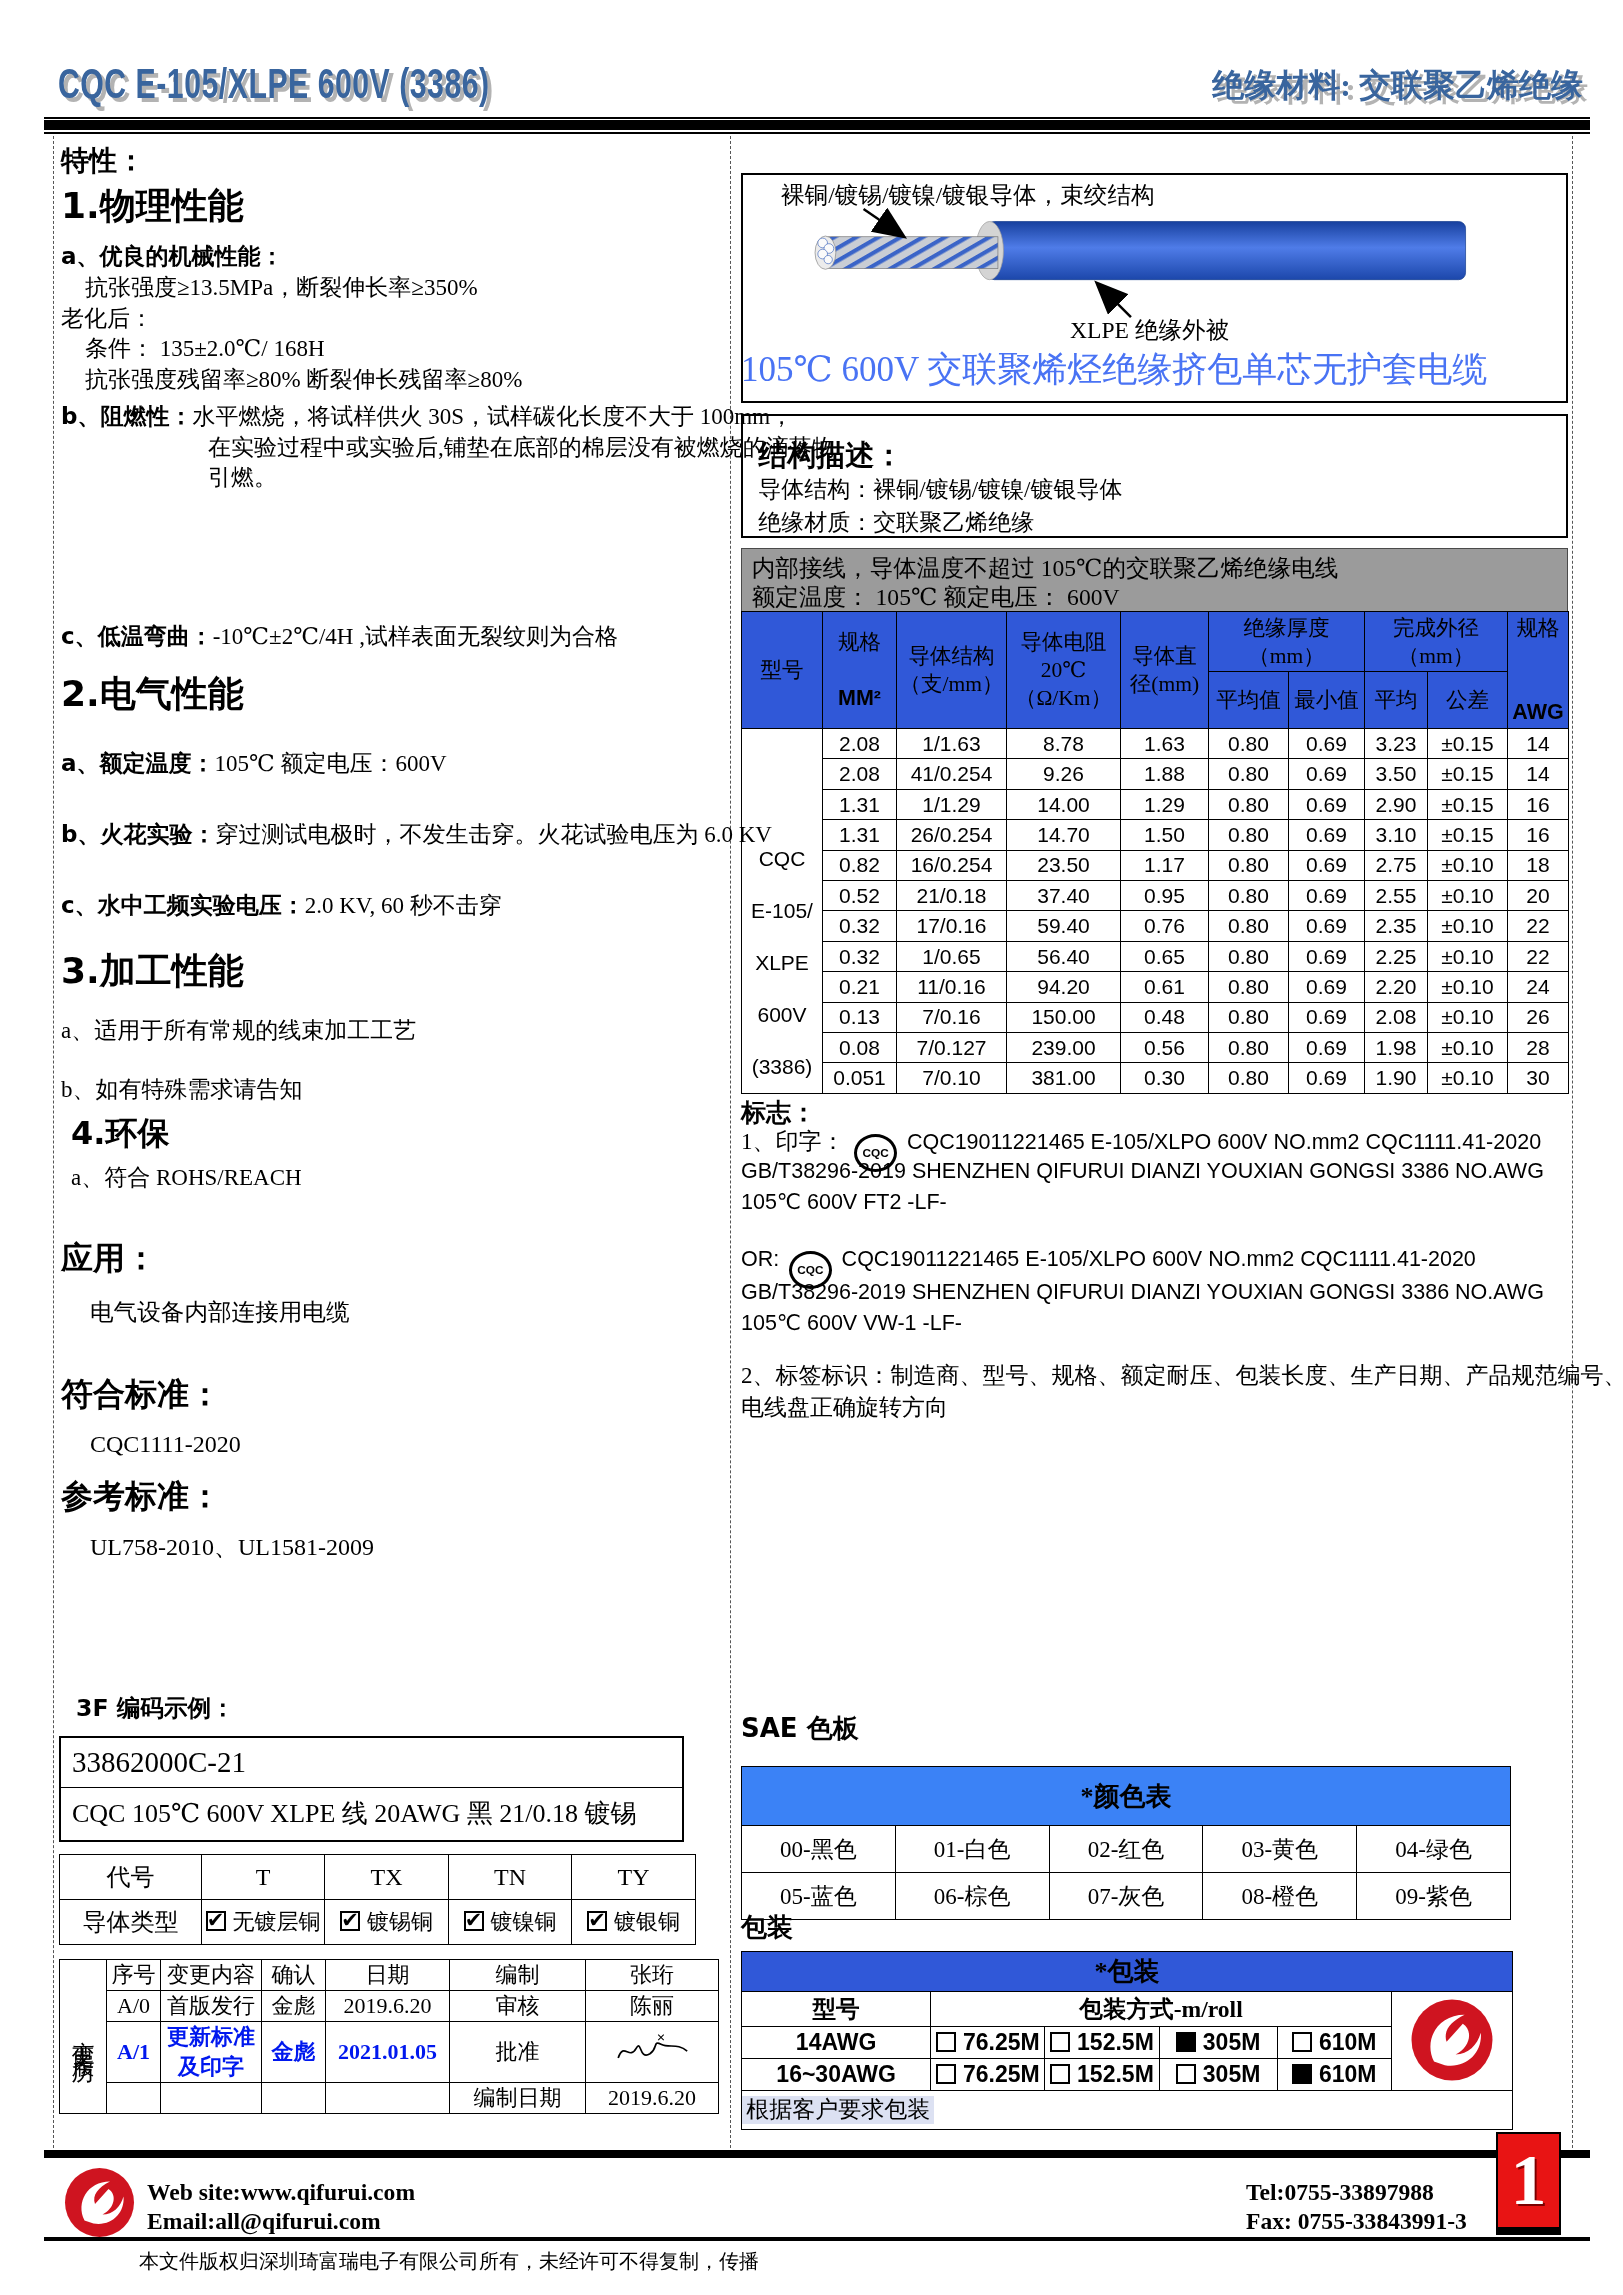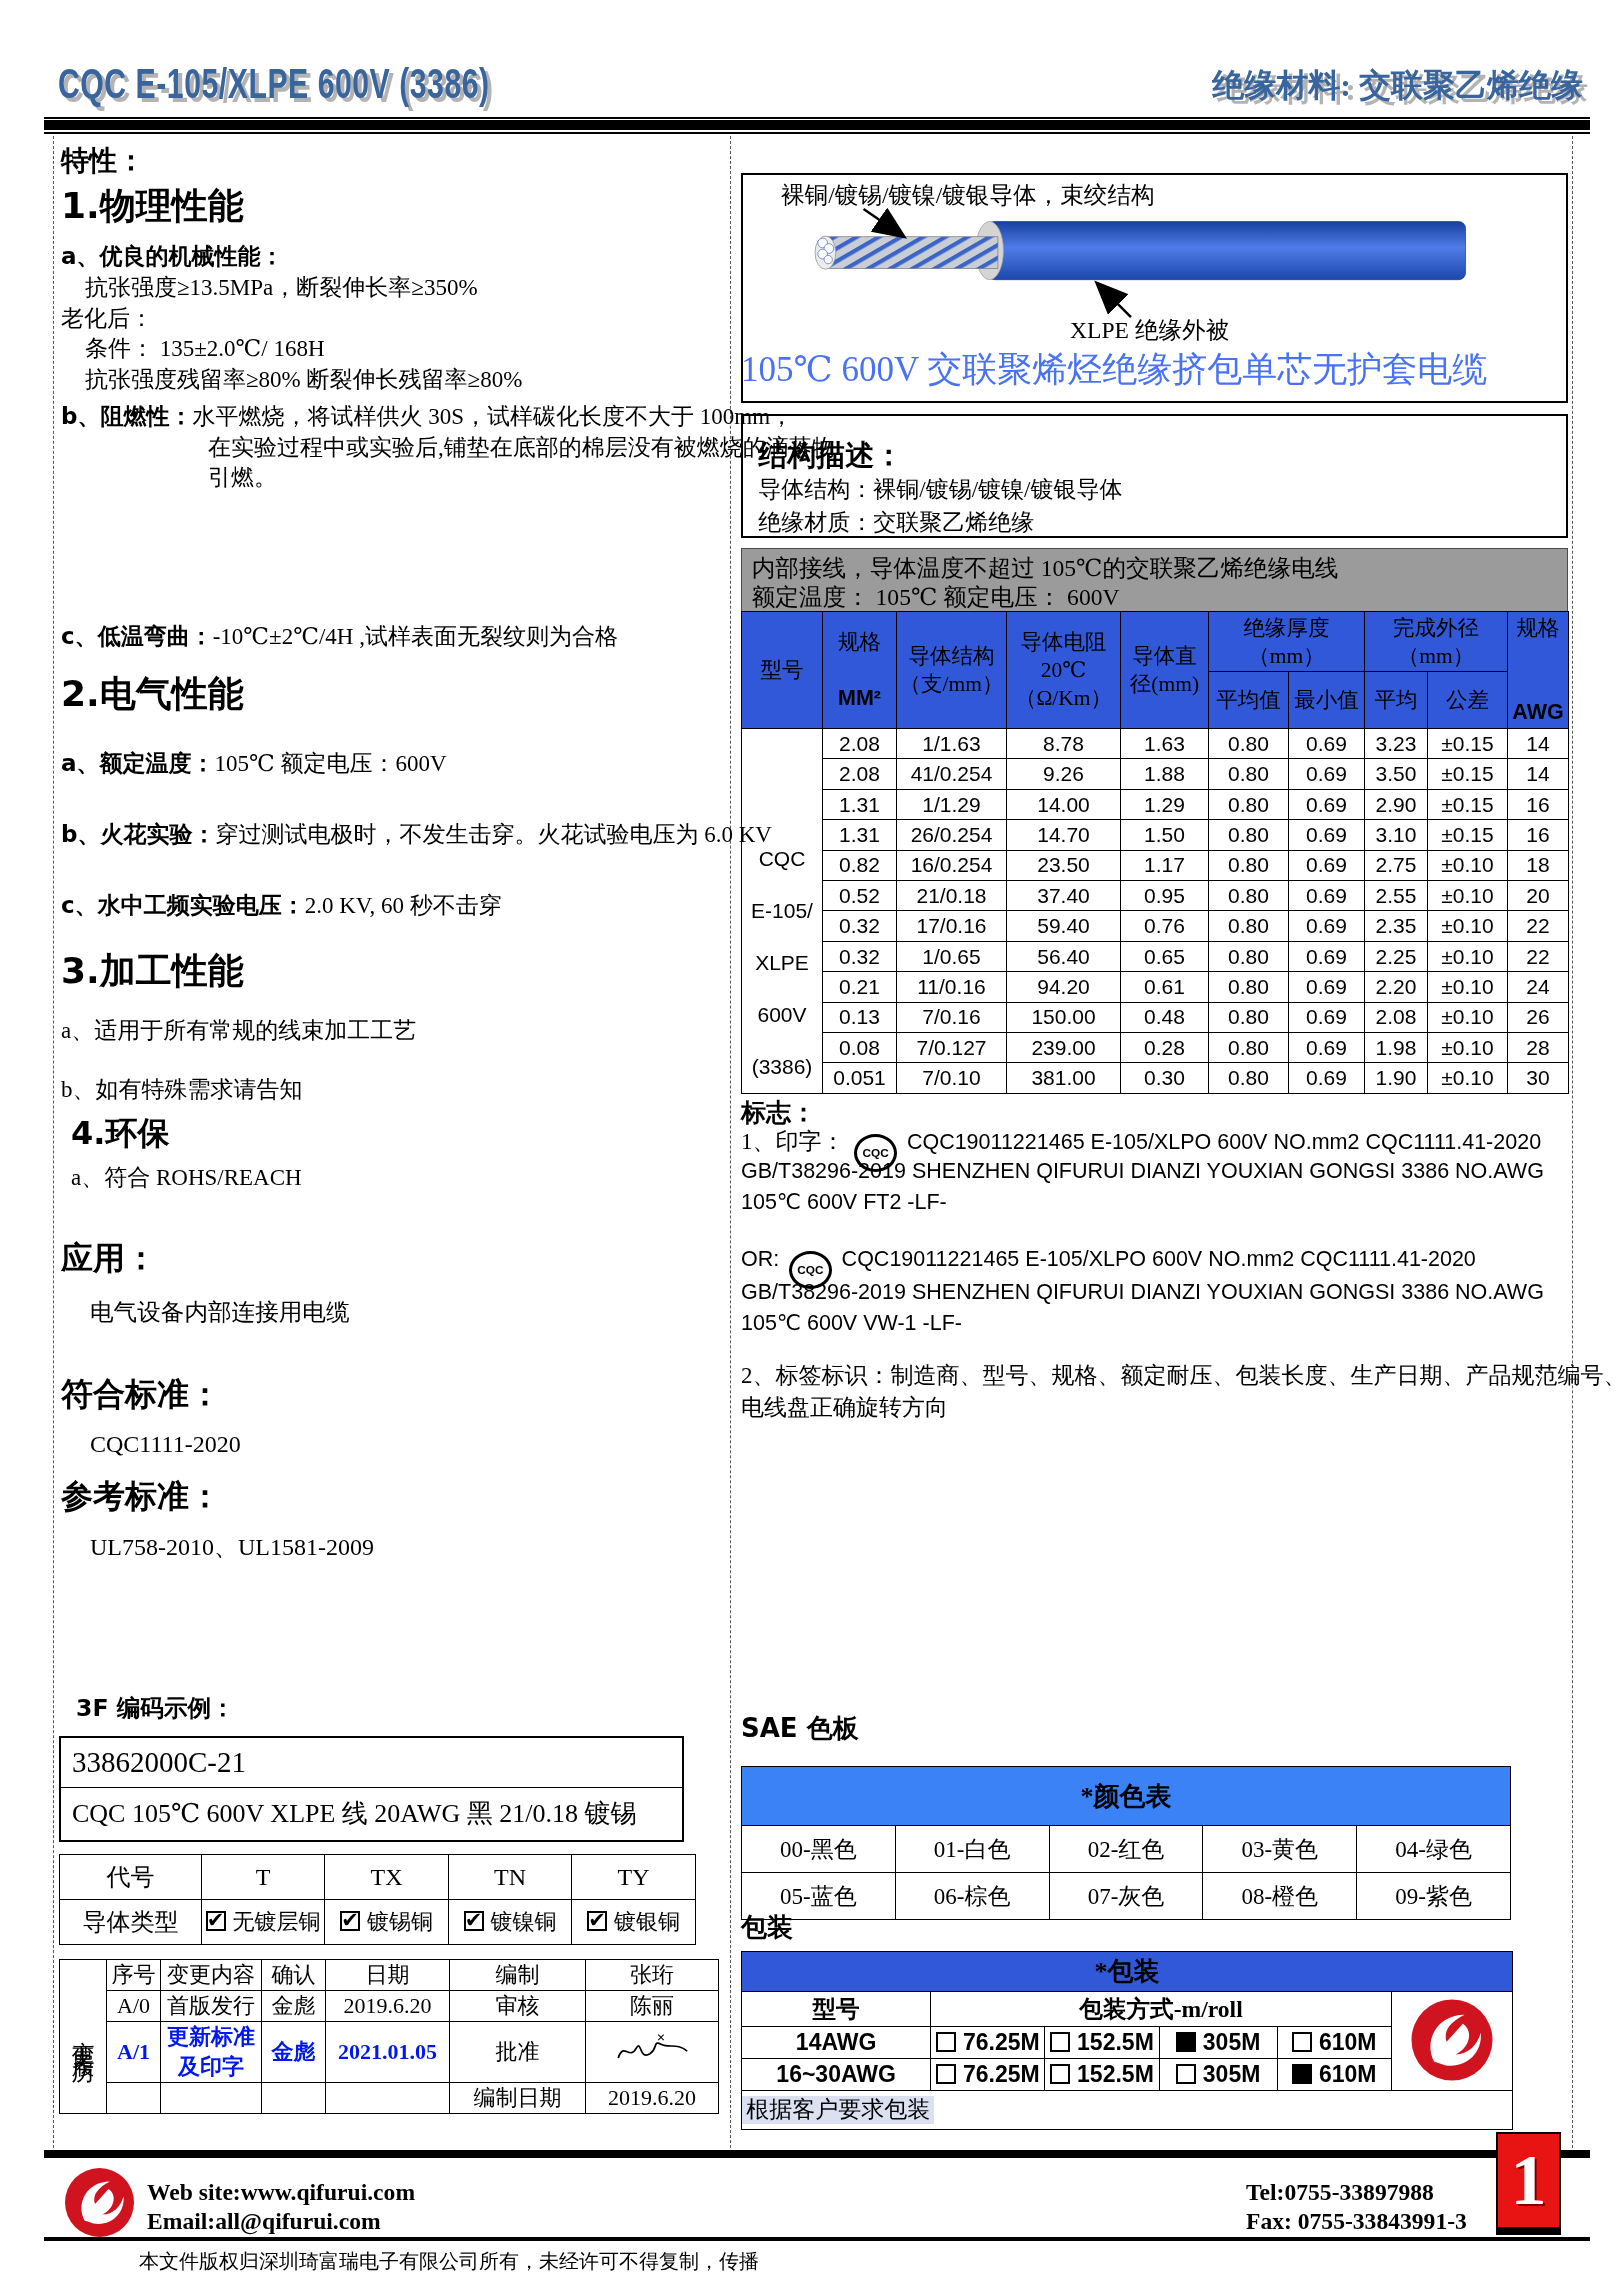--- a/index.html
+++ b/index.html
@@ -411,21 +411,21 @@
           <td>0.80</td>
           <td>0.69</td>
           <td>2.08</td>
           <td>±0.10</td>
           <td>26</td>
         </tr>
       <tr>
           <td>0.08</td>
           <td>7/0.127</td>
           <td>239.00</td>
-          <td>0.28</td>
+          <td>0.56</td>
           <td>0.80</td>
           <td>0.69</td>
           <td>1.98</td>
           <td>±0.10</td>
           <td>28</td>
         </tr>
       <tr>
           <td>0.051</td>
           <td>7/0.10</td>
           <td>381.00</td>

